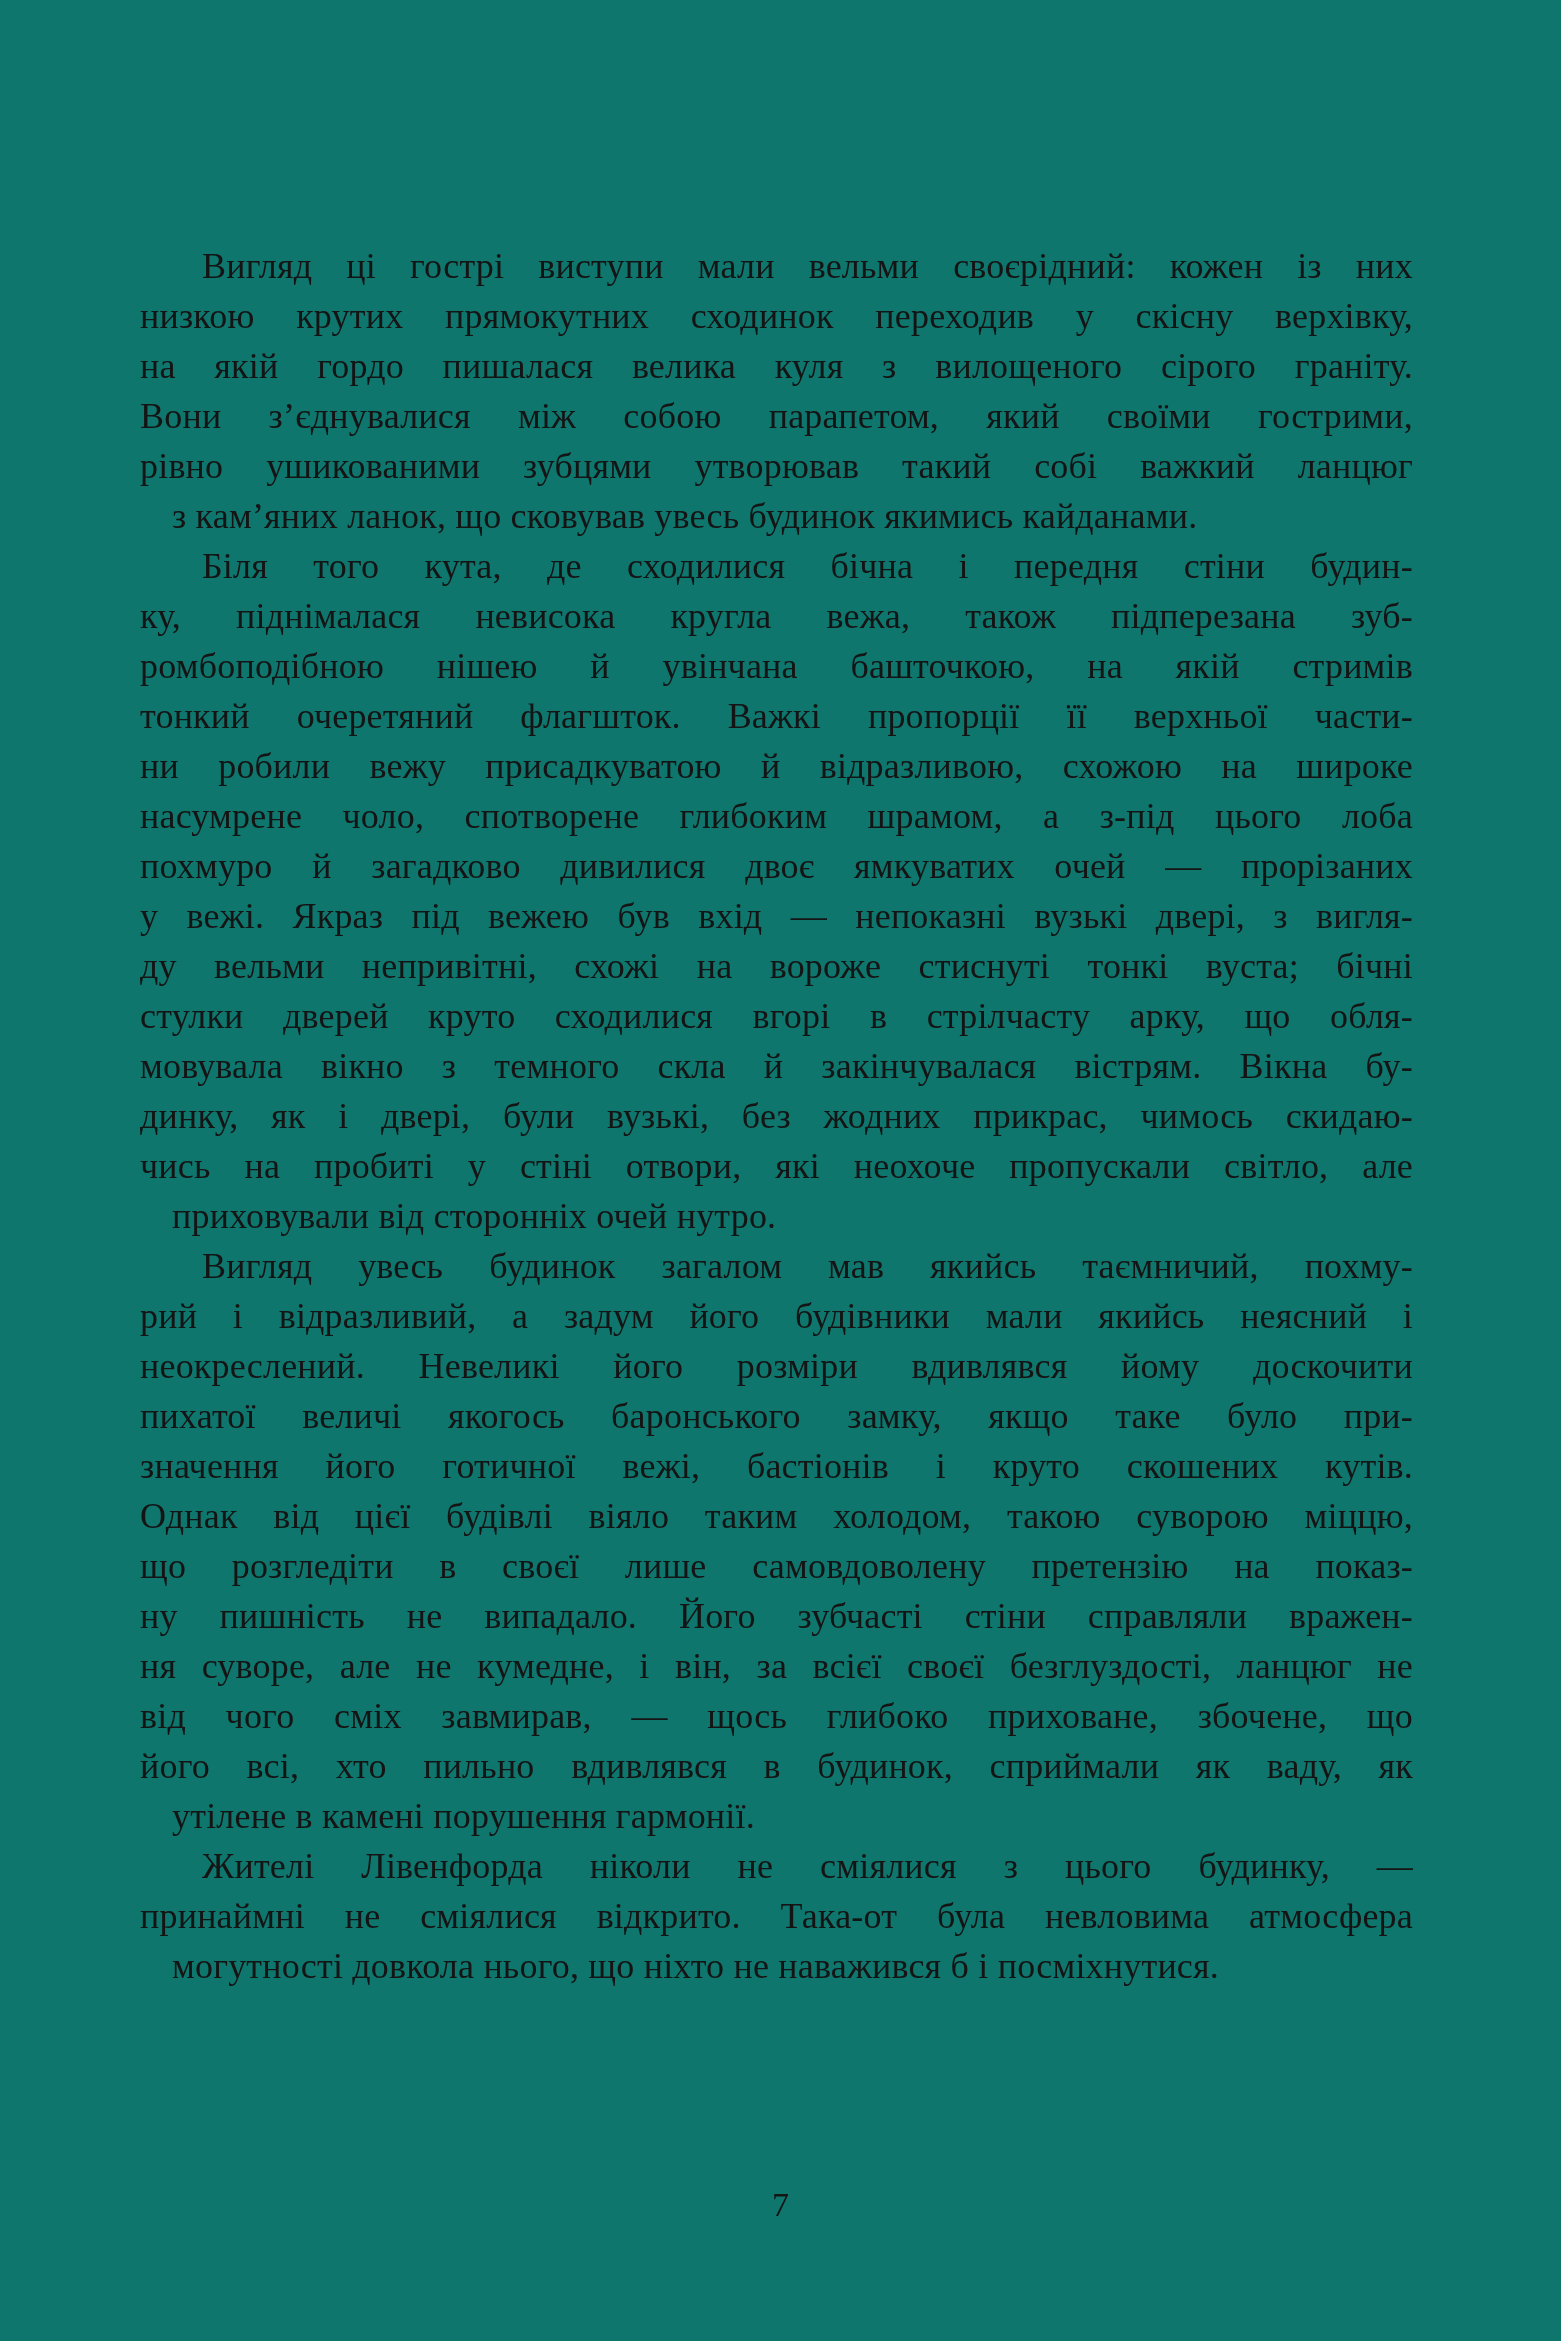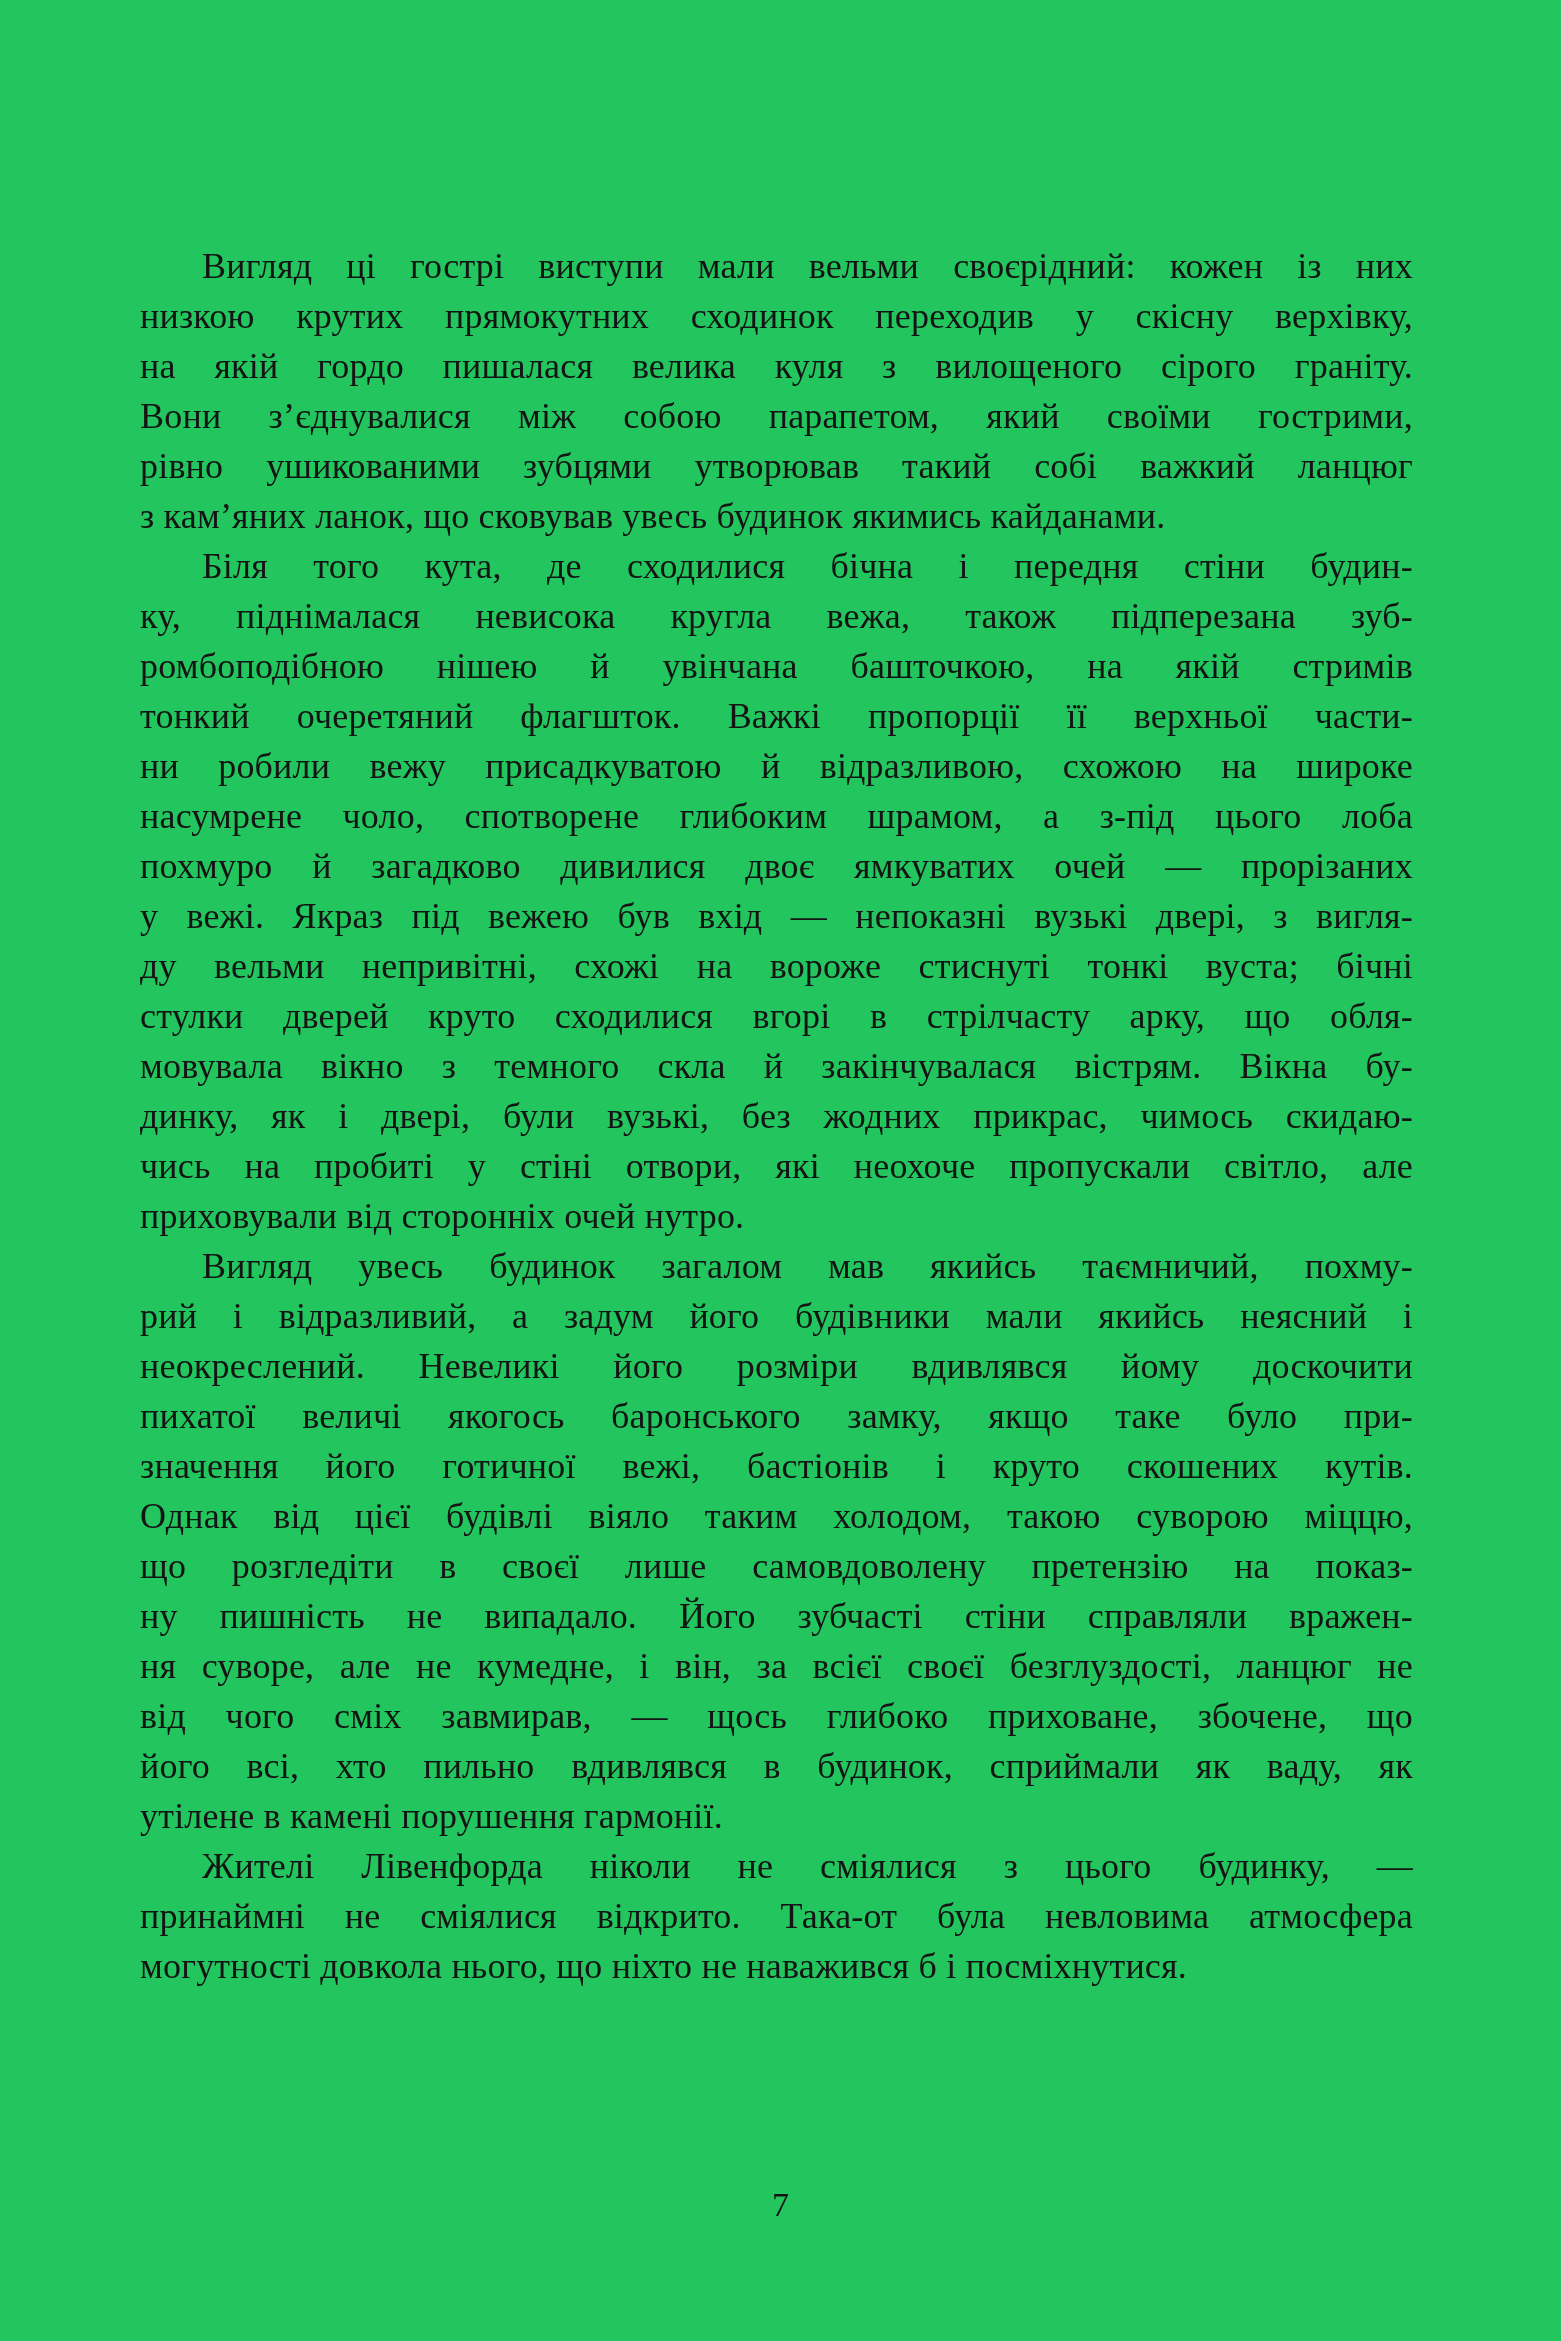--- a/index.html
+++ b/index.html
@@ -10,41 +10,42 @@
   body {
     width: 1561px;
     height: 2342px;
     font-family: "Liberation Serif", "DejaVu Serif", serif;
     color: #141414;
   }
   .page {
     position: relative;
     width: 1561px;
     height: 2342px;
-    background: #22c55e;
+    background: #0f766e;
     overflow: hidden;
   }
   .text-block {
     position: absolute;
     left: 140px;
     top: 241px;
     width: 1273px;
     font-size: 36px;
     line-height: 50px;
     letter-spacing: 0.2px;
   }
   .paragraph {
     margin: 0;
   }
   .line {
     text-align: justify;
     text-align-last: justify;
   }
   .line.last {
     text-align-last: left;
+    margin-left: 32px;
   }
   .line.first {
     text-indent: 62px;
   }
   .page-number {
     position: absolute;
     top: 2186px;
     left: 0;
     width: 1561px;
     text-align: center;

